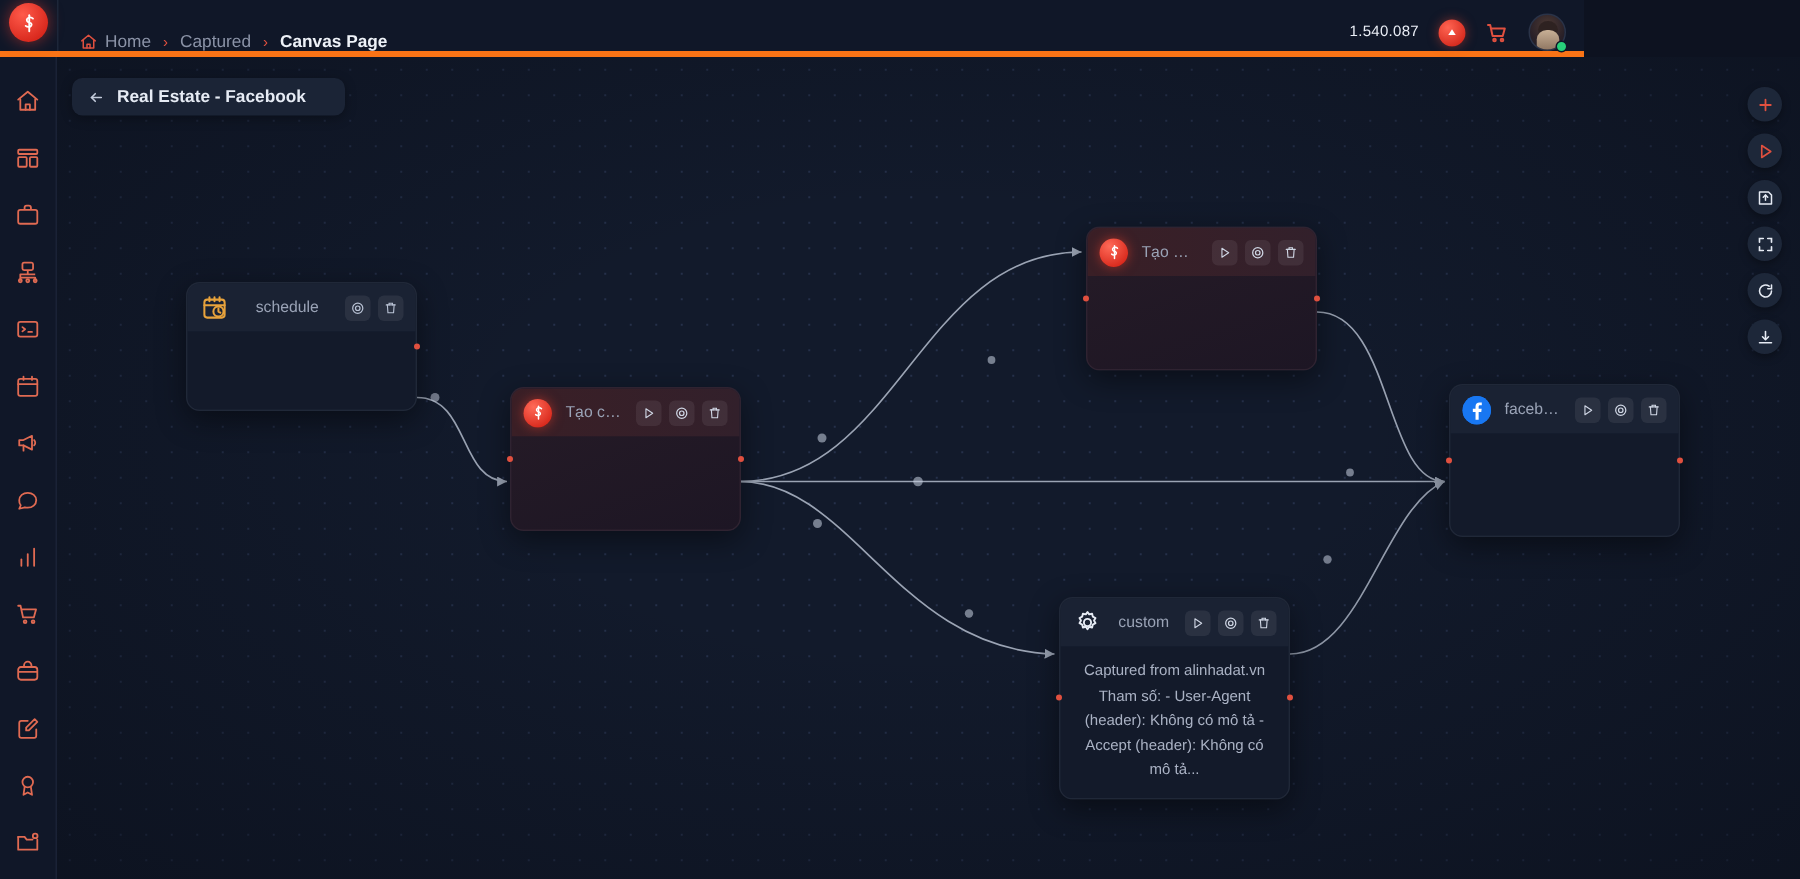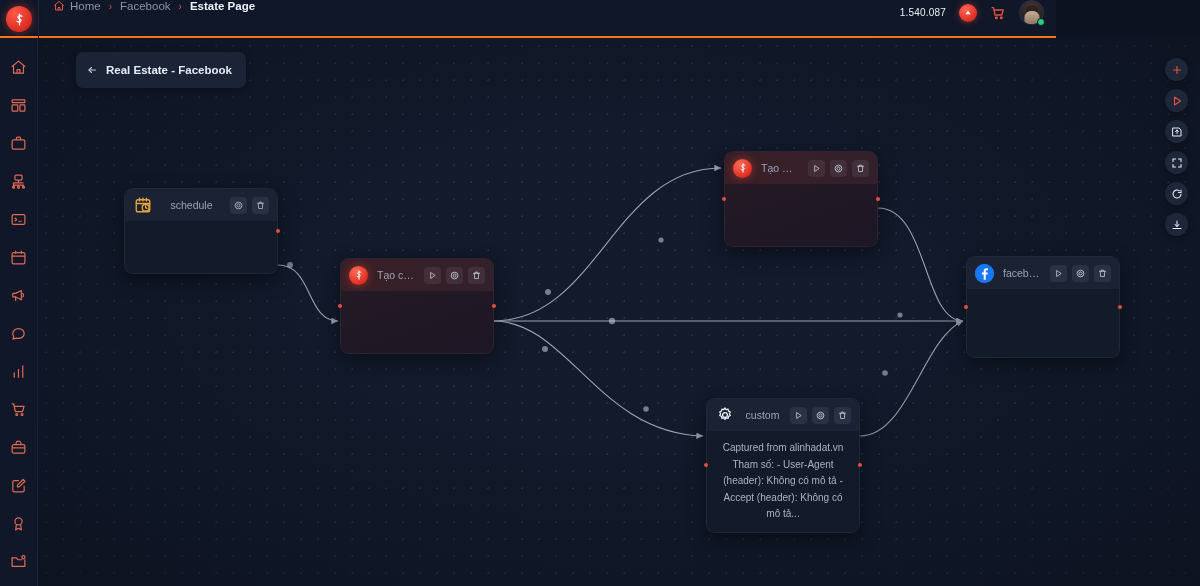--- a/index.html
+++ b/index.html
@@ -7,22 +7,22 @@
     width:1200px; height:586px;
     background:#0d1220;
     font-family:"Liberation Sans", sans-serif;
     overflow:hidden;
   }
   #app { position:relative; width:1200px; height:586px; }
 
   
   .topbar{
     position:absolute; top:0; left:0; width:1056px; height:38px;
-    background:#101728; display:flex; align-items:flex-start;
-    border-bottom:2px solid #f97316; z-index:40;
+    background:#101728; display:flex; align-items:flex-end;
+    border-bottom:4px solid #f97316; z-index:40;
   }
   .brand{
     width:38px; height:38px; display:flex; align-items:center; justify-content:center;
     flex:0 0 38px;
   }
   .brand-circle{
     width:26px;height:26px;border-radius:50%;
     background:radial-gradient(circle at 35% 30%, #ff5a4a, #d8281d 75%);
     box-shadow:0 0 10px rgba(230,60,45,.55);
     display:flex;align-items:center;justify-content:center;
@@ -87,22 +87,22 @@
   }
   .canvas-vig{
     position:absolute;inset:0;
     background:radial-gradient(ellipse at 50% 45%, rgba(25,35,58,0) 35%, rgba(9,13,24,.55) 100%);
     pointer-events:none;
   }
   .edges{position:absolute;top:0;left:0;width:1162px;height:548px;}
 
   
   .backpill{
-    position:absolute;left:38px;top:14px;height:36px;
-    display:flex;align-items:center;gap:8px;padding:0 14px 0 10px;
+    position:absolute;left:10px;top:14px;height:25px;
+    display:flex;align-items:center;gap:8px;padding:0 26px 0 10px;
     background:#1b2436;border-radius:7px;cursor:pointer;z-index:12;
     box-shadow:0 2px 8px rgba(0,0,0,.3);
   }
   .backpill svg{width:12px;height:12px;}
   .backpill span{color:#e6ebf4;font-size:11.5px;font-weight:bold;white-space:nowrap;}
 
   
   .node{position:absolute;border-radius:9px;overflow:visible;z-index:10;}
   .node-inner{
     border-radius:9px;overflow:hidden;
@@ -179,25 +179,25 @@
       <div class="crumb">
         <svg class="home-ic" viewBox="0 0 24 24" fill="none" stroke="#e0503f" stroke-width="2" stroke-linecap="round" stroke-linejoin="round">
           <path d="M3 10.5 12 3l9 7.5"></path>
             <path d="M5 10v10h14V10"></path>
             <path d="M10 20v-5h4v5"></path>
         </svg>
         <span>Home</span>
       </div>
       <span class="chev">›</span>
       <div class="crumb">
-        <span>Facebook</span>
+        <span>Captured</span>
       </div>
       <span class="chev">›</span>
       <div class="crumb active">
-        <span>Estate Page</span>
+        <span>Canvas Page</span>
       </div>
     </div>
 
     <div class="topbar-right">
       <span class="credits">1.540.087</span>
       <div class="coin">
         <svg viewBox="0 0 24 24" fill="#fff">
             <path d="M12 6l6 9H6z"></path>
           </svg>
       </div>

